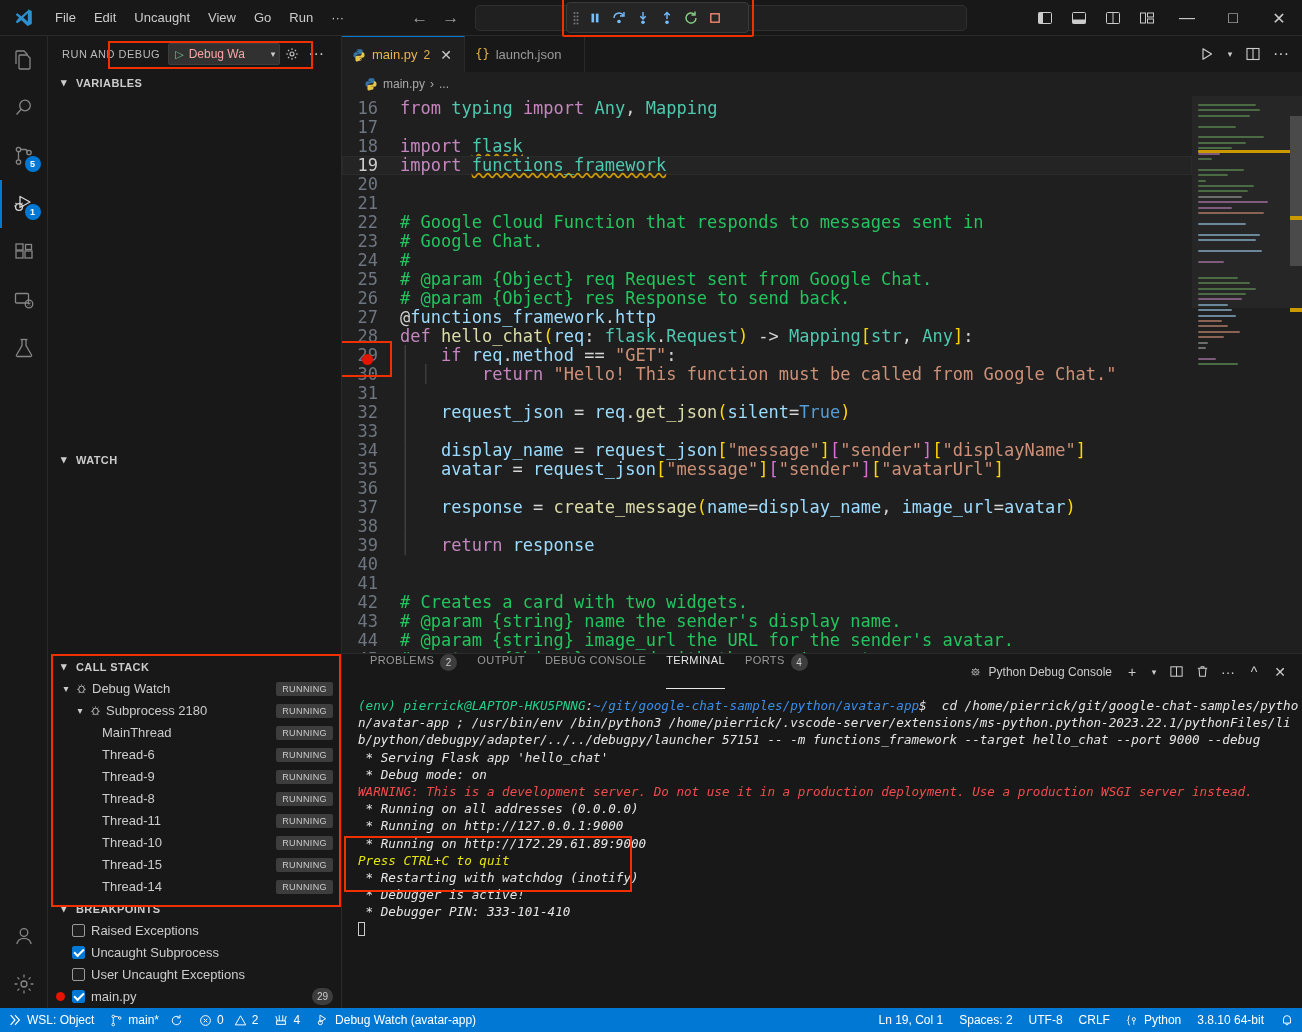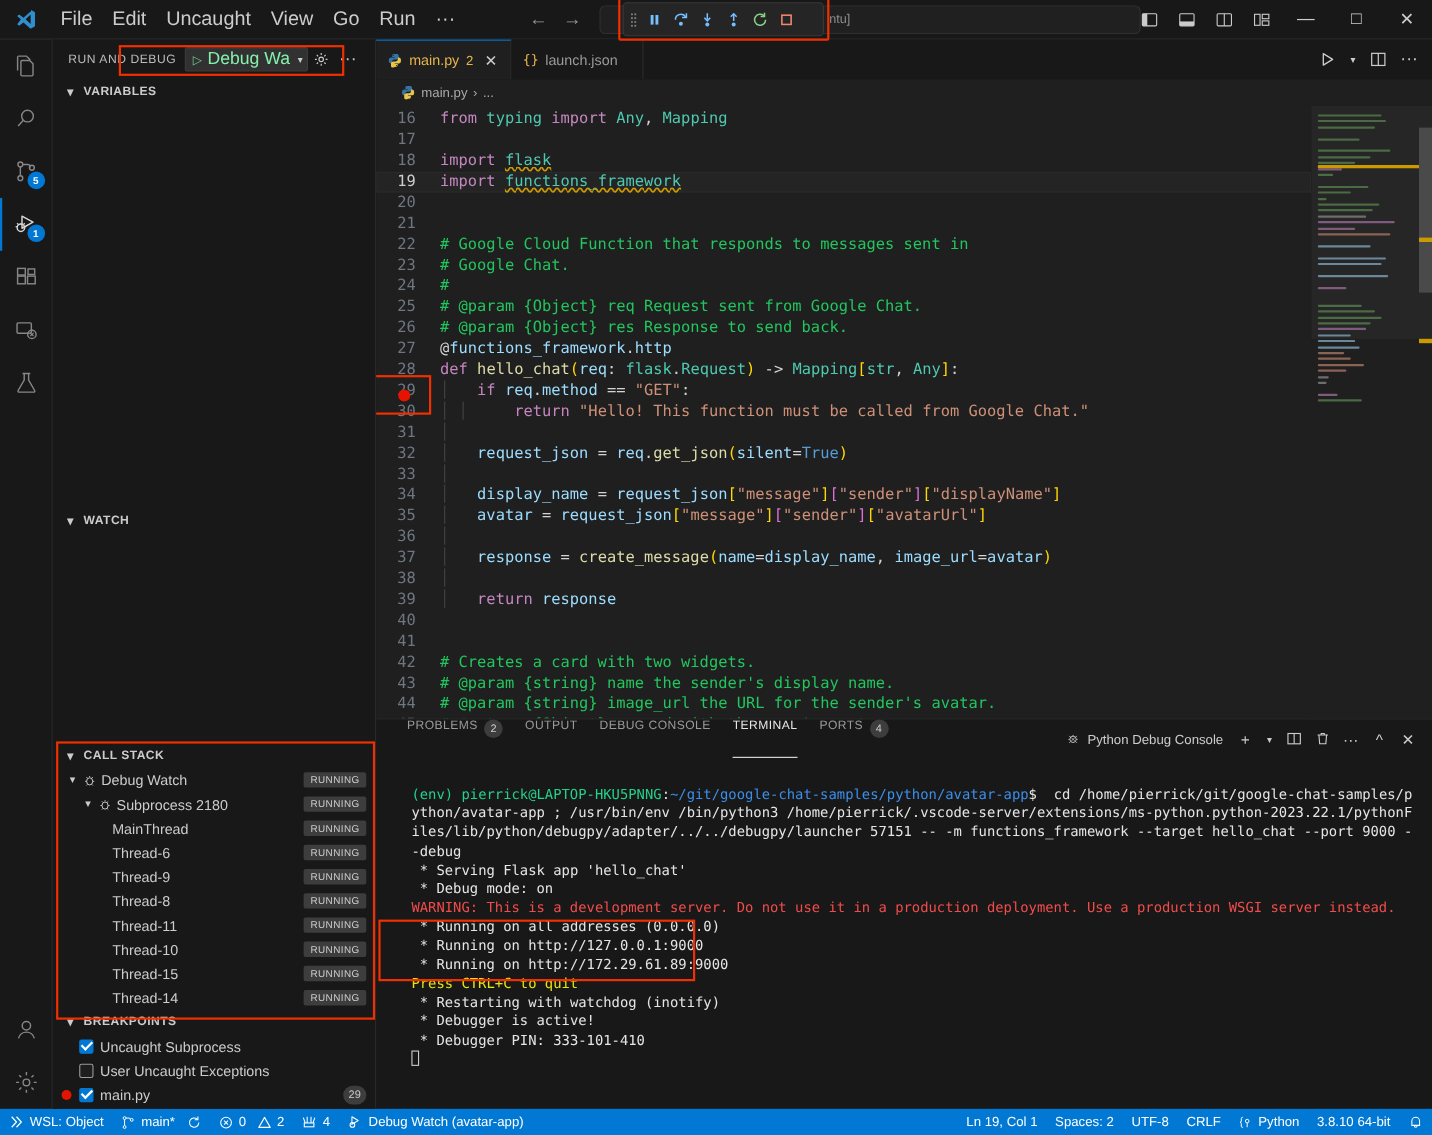--- a/index.html
+++ b/index.html
@@ -17,21 +17,21 @@
     height: 36px; flex: 0 0 36px;
     background: #181818;
     display: flex; align-items: center;
     border-bottom: 1px solid #2b2b2b;
     position: relative;
   }
   #vscode-logo { width: 46px; display: flex; align-items: center; justify-content: center; }
   #vscode-logo svg { width: 19px; height: 19px; }
   .menu-items { display: flex; align-items: center; gap: 0px; }
   .menu-item {
-    font-size: 18px; color: #cccccc; padding: 3px 9px; border-radius: 3px;
+    font-size: 13px; color: #cccccc; padding: 3px 9px; border-radius: 3px;
     cursor: default; white-space: nowrap;
   }
   #nav-arrows { display: flex; align-items: center; gap: 14px; margin-left: 58px; }
   .nav-arrow { color: #9b9b9b; font-size: 17px; line-height: 1; cursor: default; }
   #cmd-center {
     margin-left: 16px;
     width: 492px; height: 26px;
     background: #202020; border: 1px solid #2f2f2f; border-radius: 5px;
     display: flex; align-items: center; padding: 0 8px;
     font-size: 11.5px; color: #8d8d8d;
@@ -99,21 +99,21 @@
     height: 36px; flex: 0 0 36px; display: flex; align-items: center;
     padding: 0 4px 0 14px; position: relative;
   }
   #sidebar-title { font-size: 11px; font-weight: 400; letter-spacing: .5px; color: #bbbbbb; white-space: nowrap; }
   #launch-select {
     margin-left: 8px; height: 22px; background: #313131; border: 1px solid #3c3c3c;
     border-radius: 2px; display: flex; align-items: center; gap: 5px;
     padding: 0 4px 0 6px; width: 112px; cursor: default;
   }
   #launch-play { color: #73c991; font-size: 11px; }
-  #launch-name { font-size: 16px; color: #86efac; overflow: hidden; white-space: nowrap; flex: 1 1 auto; }
+  #launch-name { font-size: 12px; color: #fca5a5; overflow: hidden; white-space: nowrap; flex: 1 1 auto; }
   .sb-action { width: 24px; height: 24px; display: flex; align-items: center; justify-content: center; cursor: default; color: #cccccc; }
   #sidebar-header-ring {
     position: absolute; left: 60px; top: 5px; width: 205px; height: 28px;
     border: 2px solid #f03000; pointer-events: none;
   }
 
   .section-header {
     height: 22px; display: flex; align-items: center; gap: 4px;
     padding-left: 8px; font-size: 11px; font-weight: bold; letter-spacing: .4px;
     color: #cccccc; cursor: default; user-select: none;
@@ -164,21 +164,21 @@
   #tab-actions { margin-left: auto; display: flex; align-items: center; padding-right: 8px; gap: 2px; }
   .tb-action { width: 26px; height: 26px; display: flex; align-items: center; justify-content: center; color: #cccccc; cursor: default; }
 
   #breadcrumb { height: 24px; flex: 0 0 24px; display: flex; align-items: center; gap: 5px;
                 padding-left: 22px; font-size: 12px; color: #a9a9a9; background: #1f1f1f; }
 
   #code-wrap { flex: 1 1 auto; position: relative; overflow: hidden; background: #1f1f1f; display: flex; }
   #code-area { flex: 1 1 auto; position: relative; overflow: hidden; }
   pre#code {
     font-family: "DejaVu Sans Mono", monospace;
-    font-size: 14px; line-height: 19px;
+    font-size: 17px; line-height: 19px;
     color: #cccccc; margin: 0; padding: 3px 0 0 0;
     white-space: pre;
   }
   .ln { display: inline-block; width: 58px; text-align: right; color: #6e7681; padding-right: 22px; }
   .ln.cur { color: #cccccc; }
   .code-line { display: block; height: 19px; position: relative; }
   .code-line.highlight { background: #242424; box-shadow: inset 0 0 0 1px #2b2b2b; }
   .indent-guide { color: #404040; }
 
   
@@ -213,21 +213,21 @@
   .ptab.active::after { content: ""; position: absolute; left: 10px; right: 10px; bottom: 0; height: 1px; background: #e7e7e7; }
   .ptab-badge { background: #3d3d3d; color: #cccccc; border-radius: 9px; min-width: 17px; height: 17px;
                 font-size: 10px; display: flex; align-items: center; justify-content: center; padding: 0 5px; }
   #panel-actions { margin-left: auto; display: flex; align-items: center; gap: 2px; padding-right: 10px; }
   #panel-term-name { font-size: 12px; color: #cccccc; display: flex; align-items: center; gap: 6px; margin-right: 6px; }
   .pa-btn { width: 24px; height: 24px; display: flex; align-items: center; justify-content: center; color: #cccccc; cursor: default; font-size: 14px; }
 
   #terminal { flex: 1 1 auto; padding: 8px 0 0 16px; overflow: hidden; position: relative; }
   pre#term-text {
     font-family: "DejaVu Sans Mono", monospace; font-size: 12.6px; line-height: 17.2px;
-    color: #cccccc; white-space: pre-wrap; word-break: break-all; margin: 16px;
+    color: #cccccc; white-space: pre-wrap; word-break: break-all; margin: 0; font-style: italic;
   }
   .t-green { color: #23d18b; }
   .t-blue  { color: #3b8eea; }
   .t-red   { color: #f14c4c; }
   .t-yellow{ color: #e5e510; }
   .t-white { color: #e5e5e5; }
   #term-ring { position: absolute; left: 2px; top: 147px; width: 288px; height: 56px; border: 2px solid #f03000; pointer-events: none; }
   #term-cursor { display: inline-block; width: 7px; height: 14px; border: 1px solid #cccccc; vertical-align: -2px; }
 
   
@@ -533,20 +533,24 @@
           </div>
         </div>
     </div>
 
     <div id="breakpoints-wrap">
       <div class="section-header">
         <span class="chev">▾</span>
         <span>BREAKPOINTS</span>
       </div>
       <div id="breakpoint-rows">
+          <div class="bp-row">
+            <span class="cbox"></span>
+            <span>Raised Exceptions</span>
+          </div>
           <div class="bp-row">
             <span class="cbox checked"></span>
             <span>Uncaught Subprocess</span>
           </div>
           <div class="bp-row">
             <span class="cbox"></span>
             <span>User Uncaught Exceptions</span>
           </div>
           <div class="bp-row">
             <span class="bp-dot"></span>

